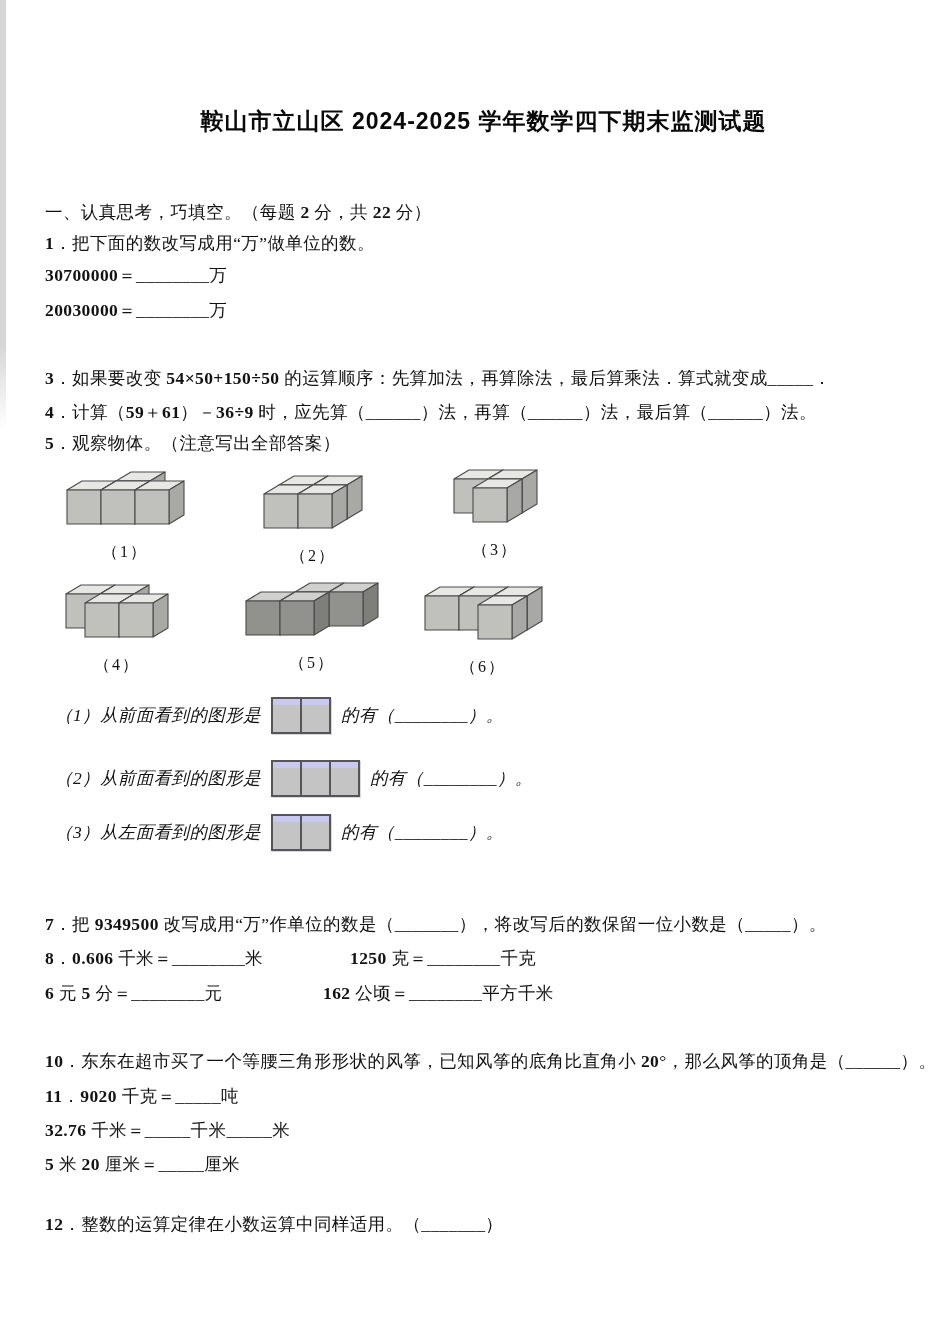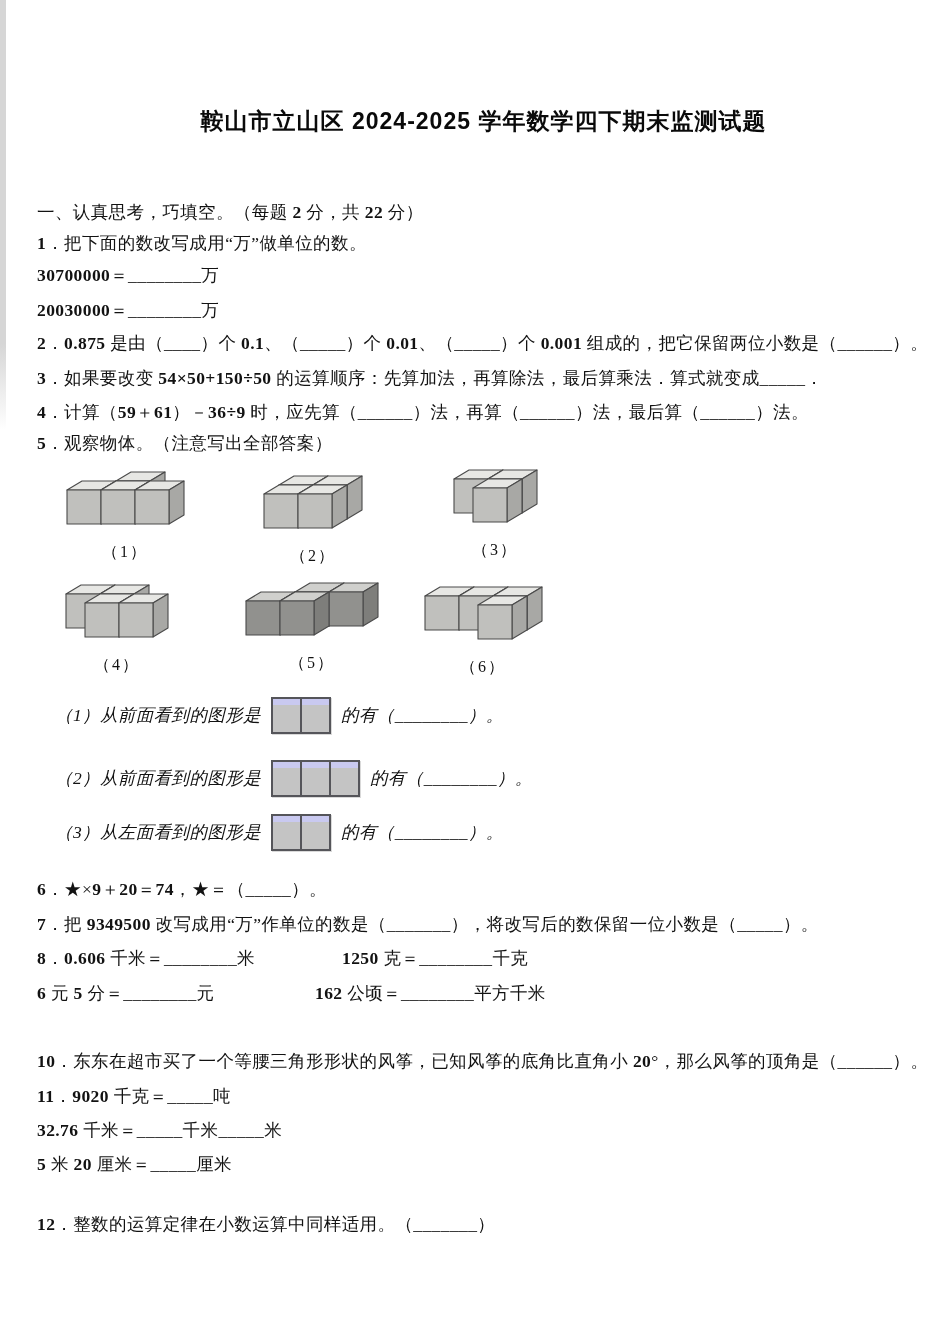--- a/index.html
+++ b/index.html
@@ -4,21 +4,21 @@
 <style>
   html,body{margin:0;padding:0;}
   body{width:950px;height:1344px;background:#ffffff;overflow:hidden;}
   .page{position:relative;width:950px;height:1344px;background:#ffffff;
         font-family:"Liberation Serif","DejaVu Serif",serif;color:#121212;padding-left:17px;}
   .scan-edge{position:absolute;left:0;top:0;width:6px;height:430px;
         background:linear-gradient(to bottom,#d6d6d6 80%,rgba(214,214,214,0));}
   .title{position:absolute;top:106px;left:0;width:100%;text-align:center;margin:0;
         font-family:"Liberation Sans","DejaVu Sans",sans-serif;
         font-weight:700;font-size:23px;letter-spacing:1px;color:#0a0a0a;}
-  .line{position:absolute;left:37px;font-size:17.5px;line-height:24px;
+  .line{position:absolute;left:45px;font-size:17.5px;line-height:24px;
         white-space:nowrap;letter-spacing:0.4px;}
   .line b{font-weight:700;font-family:"Liberation Serif","DejaVu Serif",serif;}
   .col2{position:absolute;top:0;}
   .figure{position:absolute;width:150px;text-align:center;}
   .figure svg{display:inline-block;}
   .fig-label{margin-top:12px;font-size:16px;letter-spacing:2px;}
   .subline{position:absolute;left:55px;height:42px;display:flex;align-items:center;
         font-size:17.5px;white-space:nowrap;letter-spacing:0.4px;}
   .subline .txt{display:inline-block;font-style:italic;}
   .mini-grid{display:inline-flex;margin:0 10px;filter:drop-shadow(1px 1px 0 rgba(0,0,0,0.15));}
@@ -32,21 +32,20 @@
 
 <div class="page">
   <div class="scan-edge"></div>
 
   <h1 class="title">鞍山市立山区 2024-2025 学年数学四下期末监测试题</h1>
 
   <div class="line" style="top:200px">一、认真思考，巧填空。（每题 <b>2</b> 分，共 <b>22</b> 分）</div>
   <div class="line" style="top:231px"><b>1</b>．把下面的数改写成用“万”做单位的数。</div>
   <div class="line" style="top:263px"><b>30700000</b>＝________万</div>
   <div class="line" style="top:298px"><b>20030000</b>＝________万</div>
-  <div class="line" style="top:331px"><b>2</b>．<b>0.875</b> 是由（____）个 <b>0.1</b>、（_____）个 <b>0.01</b>、（_____）个 <b>0.001</b> 组成的，把它保留两位小数是（______）。</div>
   <div class="line" style="top:366px"><b>3</b>．如果要改变 <b>54×50+150÷50</b> 的运算顺序：先算加法，再算除法，最后算乘法．算式就变成_____．</div>
   <div class="line" style="top:400px"><b>4</b>．计算（<b>59</b>＋<b>61</b>）－<b>36÷9</b> 时，应先算（______）法，再算（______）法，最后算（______）法。</div>
   <div class="line" style="top:431px"><b>5</b>．观察物体。（注意写出全部答案）</div>
 
   <div class="figure" style="left:50px;top:470px">
     <svg viewBox="-2 -20 121 56" width="121" height="56">
         <polygon points="49,-9 64,-18 98,-18 83,-9" fill="#e7e7e4" stroke="#4a4a4a" stroke-width="1.1" stroke-linejoin="round"></polygon>
         <polygon points="83,-9 98,-18 98,16 83,25" fill="#a8a8a5" stroke="#4a4a4a" stroke-width="1.1" stroke-linejoin="round"></polygon>
         <polygon points="49,-9 83,-9 83,25 49,25" fill="#c0c0bd" stroke="#4a4a4a" stroke-width="1.1" stroke-linejoin="round"></polygon>
         <polygon points="0,0 15,-9 49,-9 34,0" fill="#e7e7e4" stroke="#4a4a4a" stroke-width="1.1" stroke-linejoin="round"></polygon>
@@ -164,21 +163,20 @@
   </div>
   <div class="subline" style="top:811px">
     <span class="txt">（3）从左面看到的图形是</span>
     <span class="mini-grid">
         <span class="cell"></span>
         <span class="cell"></span>
       </span>
     <span class="txt">的有（________）。</span>
   </div>
 
-  <div class="line" style="top:877px"><b>6</b>．★×<b>9</b>＋<b>20</b>＝<b>74</b>，★＝（_____）。</div>
   <div class="line" style="top:912px"><b>7</b>．把 <b>9349500</b> 改写成用“万”作单位的数是（_______），将改写后的数保留一位小数是（_____）。</div>
 
   <div class="line" style="top:946px">
     <span><b>8</b>．<b>0.606</b> 千米＝________米</span>
     <span class="col2" style="left:305px"><b>1250</b> 克＝________千克</span>
   </div>
   <div class="line" style="top:981px">
     <span><b>6</b> 元 <b>5</b> 分＝________元</span>
     <span class="col2" style="left:278px"><b>162</b> 公顷＝________平方千米</span>
   </div>

